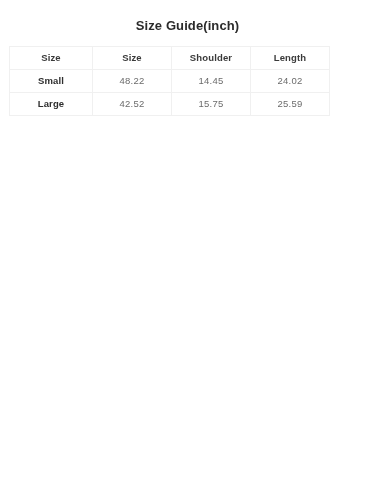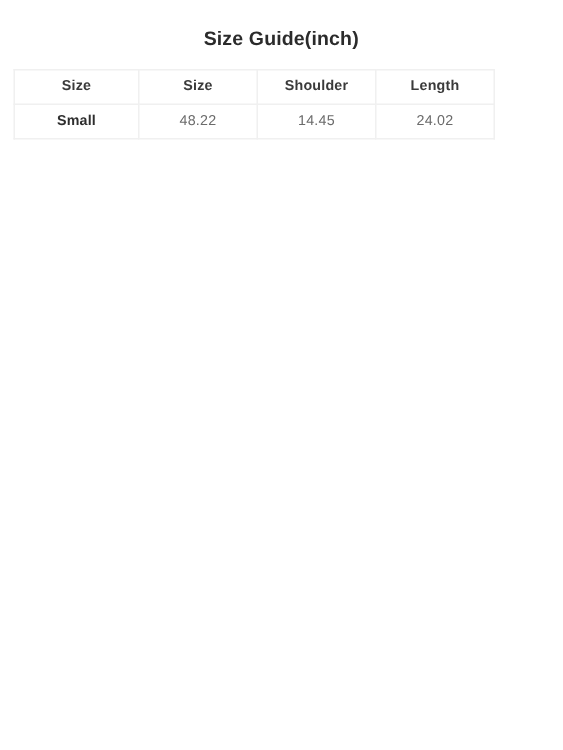--- a/index.html
+++ b/index.html
@@ -109,18 +109,24 @@
           <th>Length</th>
         </tr>
       </thead>
       <tbody>
         <tr>
           <td class="size-name">Small</td>
           <td class="measure">48.22</td>
           <td class="measure">14.45</td>
           <td class="measure">24.02</td>
         </tr>
+        <tr>
+          <td class="size-name">Large</td>
+          <td class="measure">42.52</td>
+          <td class="measure">15.75</td>
+          <td class="measure">25.59</td>
+        </tr>
       </tbody>
     </table>
   </div>
 
 
 </div>
 
 </body></html>

